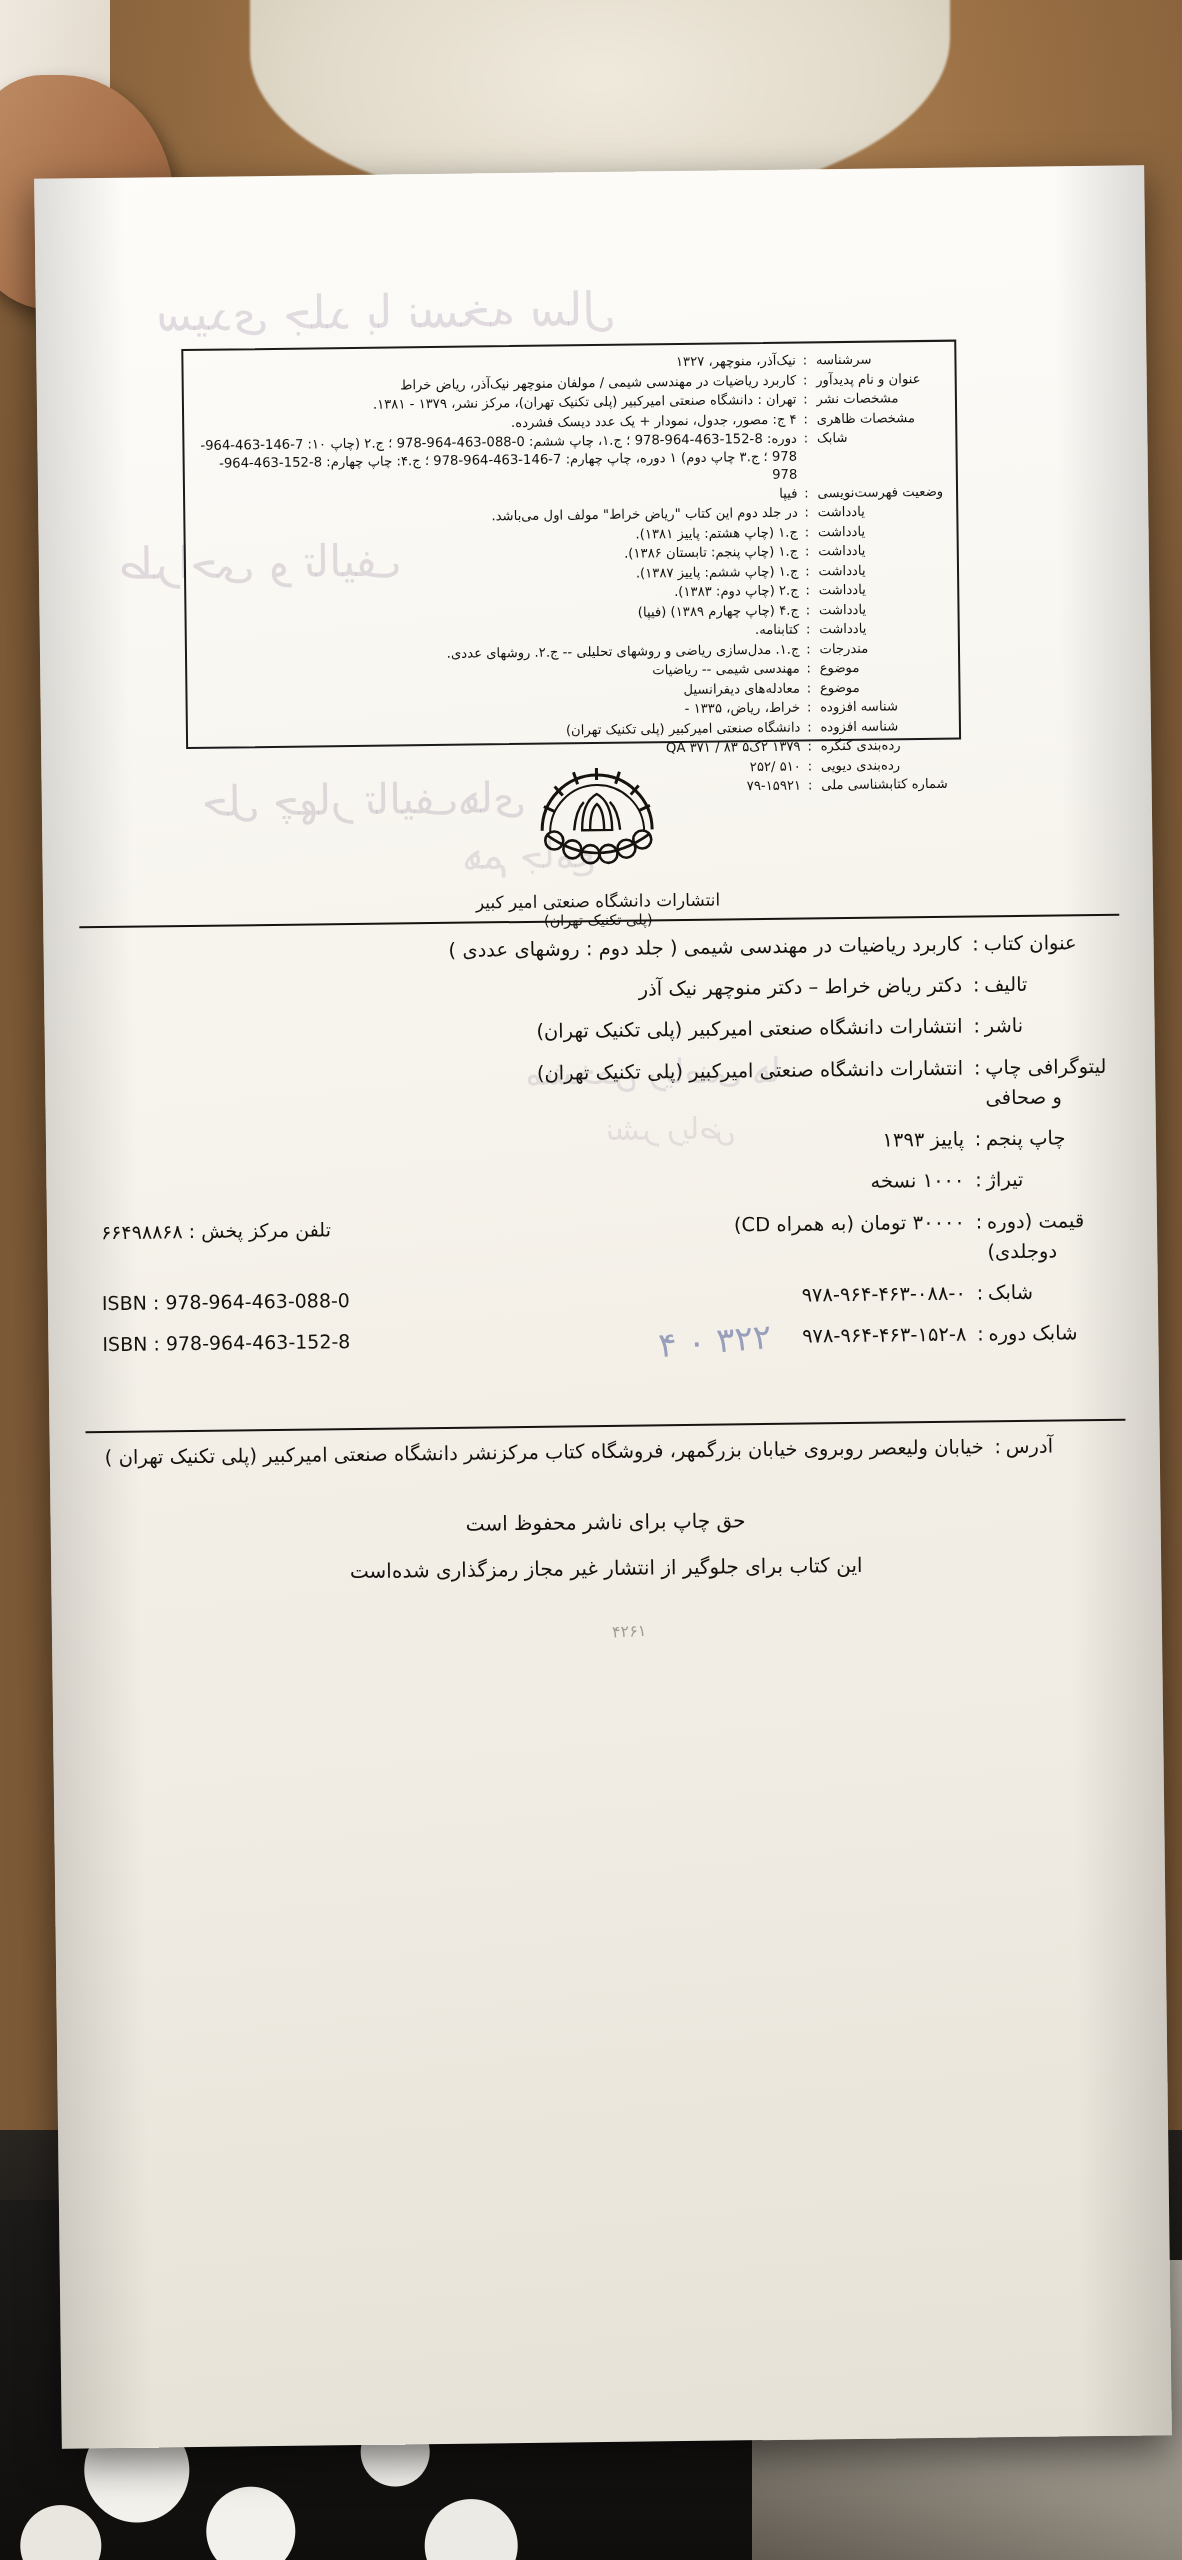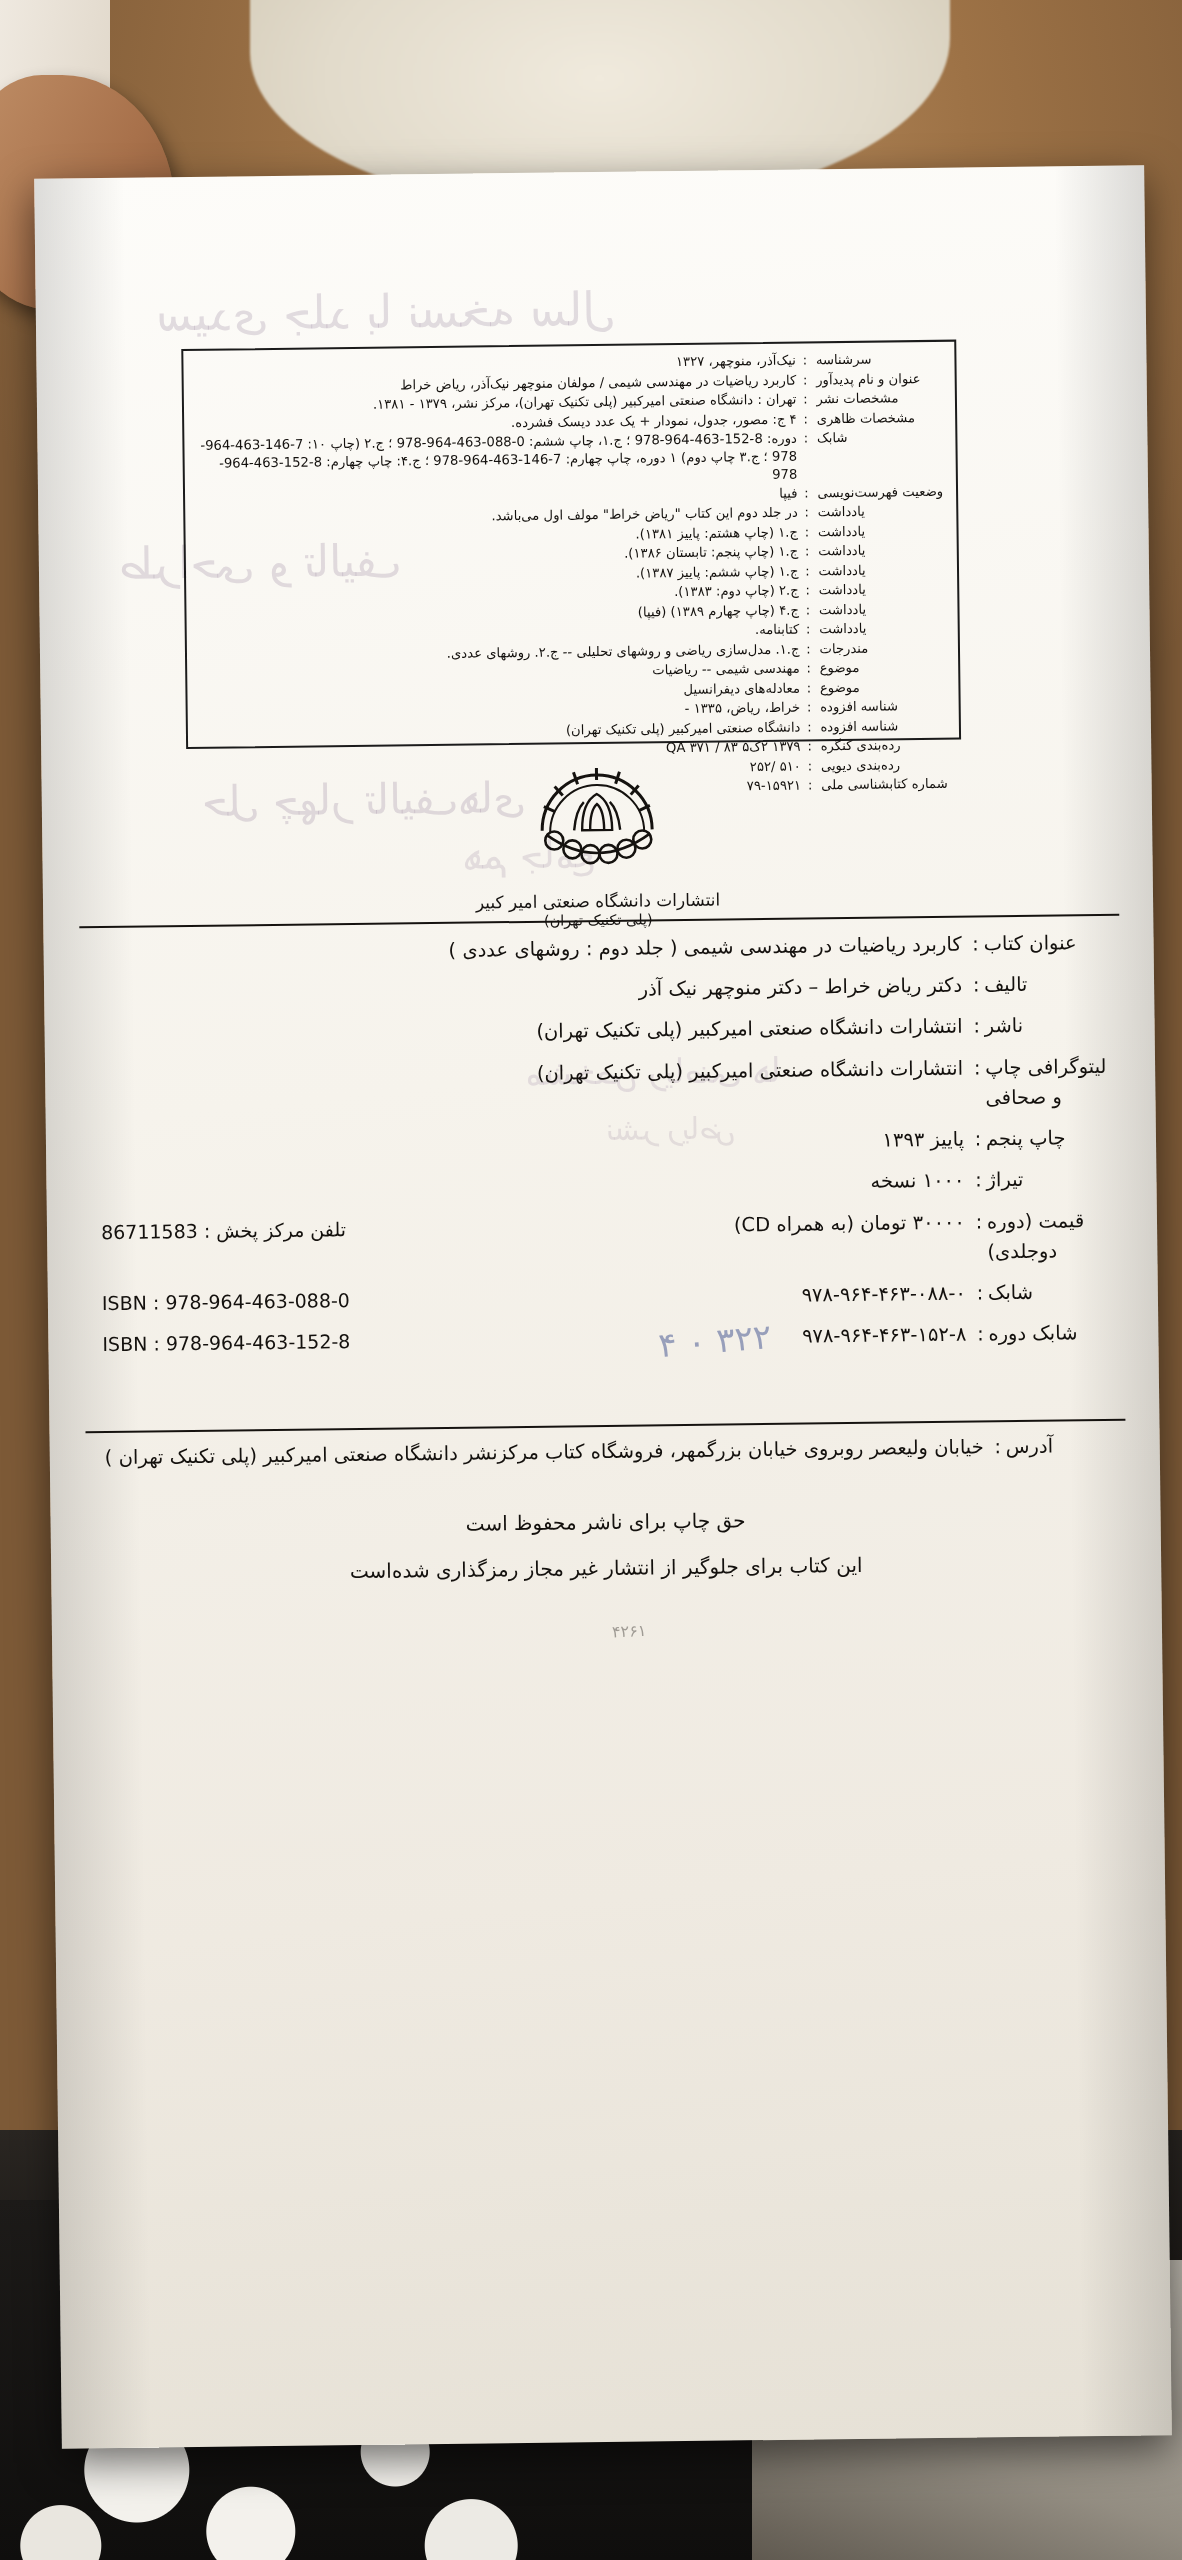--- a/index.html
+++ b/index.html
@@ -464,21 +464,21 @@
     </div>
 
     <div class="split-row">
       <div class="split-right">
         <div class="col-label">قیمت (دوره دوجلدی)</div>
         <div class="col-colon">:</div>
         <div class="col-value">۳۰۰۰۰ تومان (به همراه CD)</div>
       </div>
       <div class="split-left">
         <span>تلفن مرکز پخش :</span>
-        <span>86711583</span>
+        <span>۶۶۴۹۸۸۶۸</span>
       </div>
     </div>
 
     <div class="split-row">
       <div class="split-right">
         <div class="col-label">شابک</div>
         <div class="col-colon">:</div>
         <div class="col-value">۹۷۸-۹۶۴-۴۶۳-۰۸۸-۰</div>
       </div>
       <div class="split-left">

